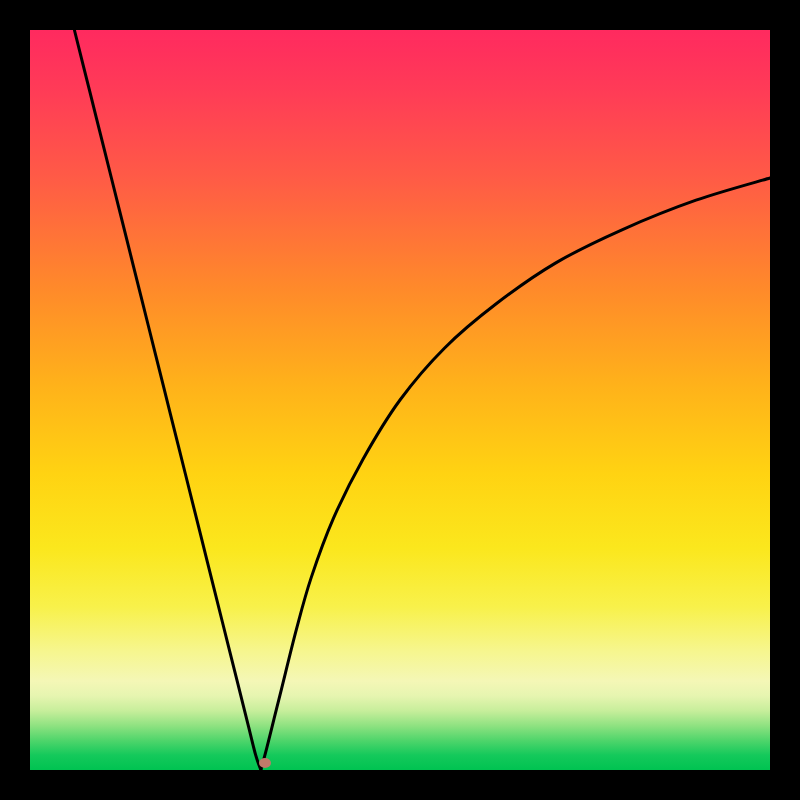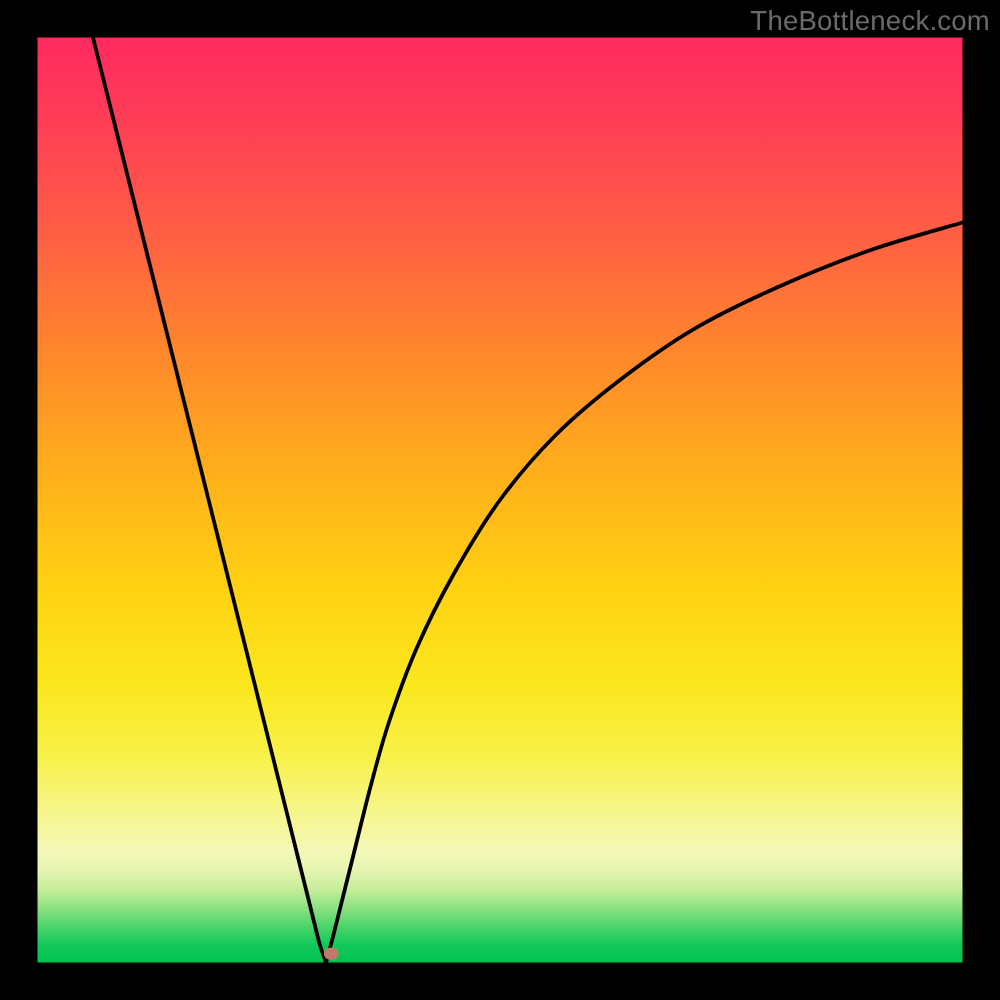--- a/index.html
+++ b/index.html
@@ -72,14 +72,13 @@
 <body>
 
 <div class="frame">
   <div class="plot-area">
     <svg class="curve" viewBox="0 0 740 740" preserveAspectRatio="none">
       <path id="curve-left" fill="none" stroke="#000000" stroke-width="3" stroke-linecap="round" d="M 44.40 0.00 C 46.87 9.87 54.27 39.47 59.20 59.20 C 64.13 78.93 69.07 98.67 74.00 118.40 C 78.93 138.13 83.87 157.87 88.80 177.60 C 93.73 197.33 98.67 217.07 103.60 236.80 C 108.53 256.53 113.47 276.27 118.40 296.00 C 123.33 315.73 128.27 335.47 133.20 355.20 C 138.13 374.93 143.07 394.67 148.00 414.40 C 152.93 434.13 157.87 453.87 162.80 473.60 C 167.73 493.33 172.67 513.07 177.60 532.80 C 182.53 552.53 187.47 572.27 192.40 592.00 C 197.33 611.73 202.88 633.93 207.20 651.20 C 211.52 668.47 215.22 683.27 218.30 695.60 C 221.38 707.93 223.60 717.80 225.70 725.20 C 227.80 732.60 230.02 737.53 230.88 740.00"></path>
       <path id="curve-right" fill="none" stroke="#000000" stroke-width="3" stroke-linecap="round" d="M 230.88 740.00 C 231.87 736.30 234.58 726.43 236.80 717.80 C 239.02 709.17 241.73 698.07 244.20 688.20 C 246.67 678.33 247.90 673.40 251.60 658.60 C 255.30 643.80 261.47 617.90 266.40 599.40 C 271.33 580.90 275.03 566.10 281.20 547.60 C 287.37 529.10 294.77 508.13 303.40 488.40 C 312.03 468.67 321.90 448.93 333.00 429.20 C 344.10 409.47 356.43 388.50 370.00 370.00 C 383.57 351.50 398.37 334.23 414.40 318.20 C 430.43 302.17 447.70 287.98 466.20 273.80 C 484.70 259.62 504.43 245.43 525.40 233.10 C 546.37 220.77 568.57 210.28 592.00 199.80 C 615.43 189.32 641.33 178.83 666.00 170.20 C 690.67 161.57 727.67 151.70 740.00 148.00"></path>
     </svg>
     <div id="min-marker" class="marker" style="left: 235.32px; top: 733.34px; background: rgb(192, 122, 106);"></div>
   </div>
-  <div class="watermark">TheBottleneck.com</div>
 </div>
 
 </body></html>

